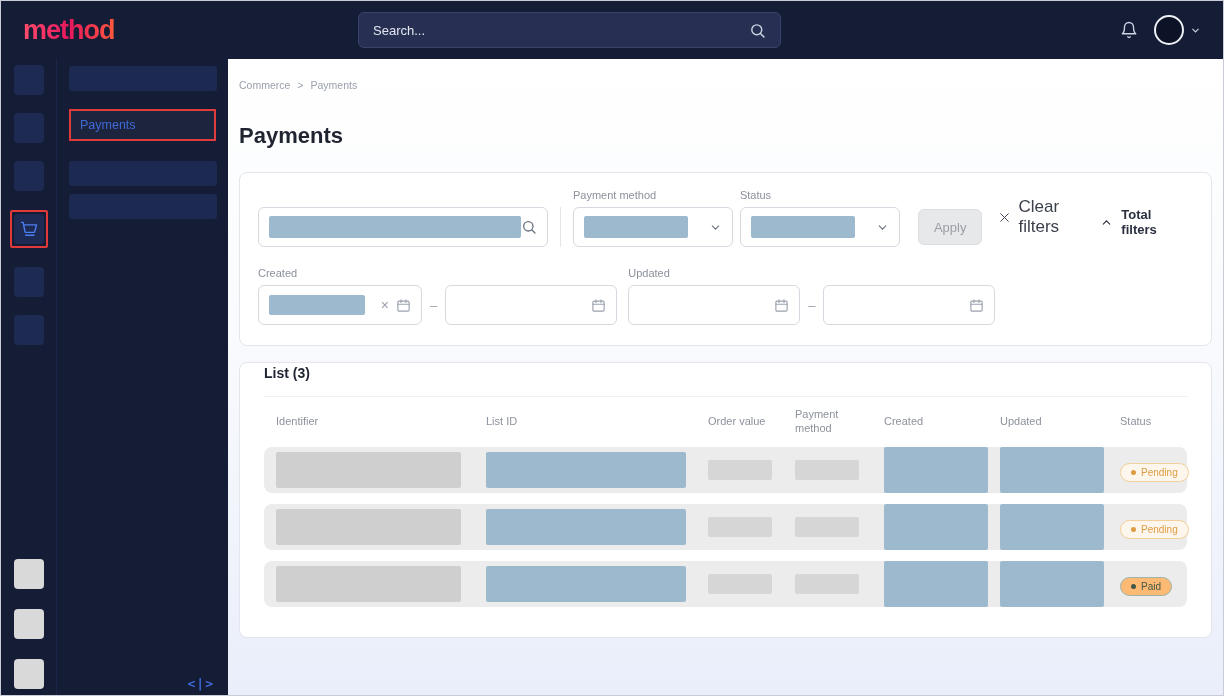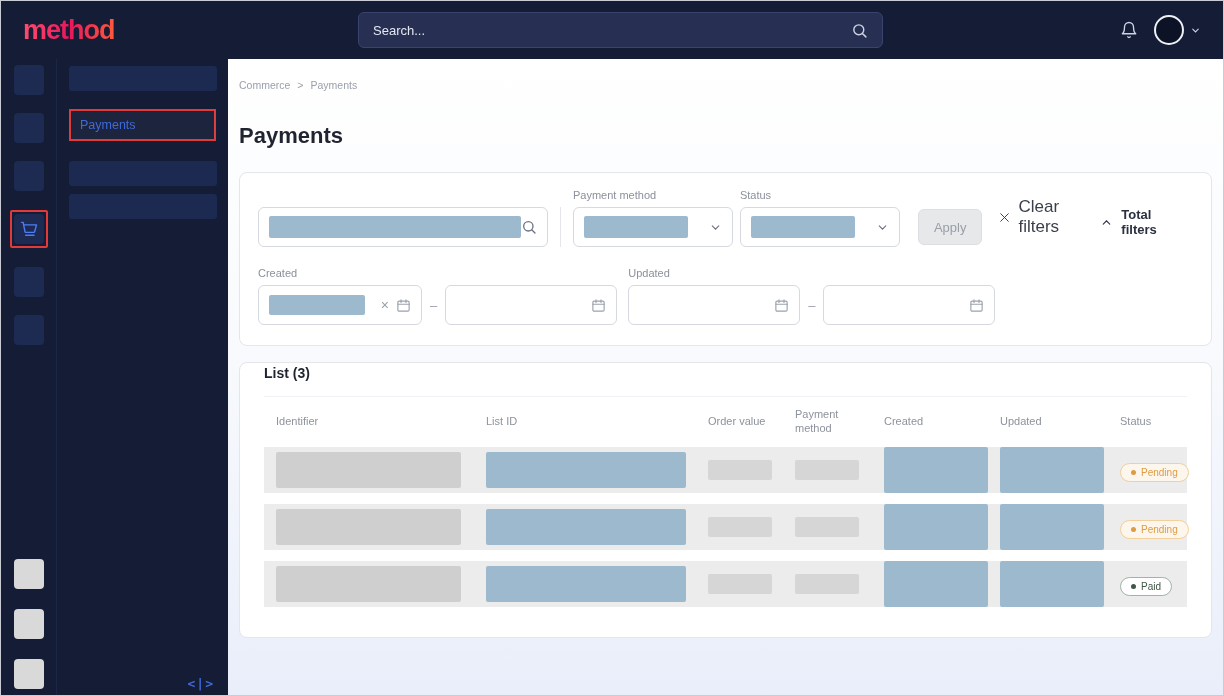--- a/index.html
+++ b/index.html
@@ -2,21 +2,21 @@
 <html><head>
 <meta charset="utf-8">
 <style>
   * { margin:0; padding:0; box-sizing:border-box; }
   html,body { width:1224px; height:696px; font-family:"Liberation Sans","DejaVu Sans",sans-serif; background:#fff; }
   .app { width:1224px; height:696px; display:flex; flex-direction:column; border:1px solid #c9ccd4; overflow:hidden; background:#fff; }
 
   
   .topbar { height:58px; flex:0 0 58px; background:#141c36; display:flex; align-items:center; position:relative; padding:0 22px; }
   .logo { font-size:27px; font-weight:800; letter-spacing:-1px; background:linear-gradient(90deg,#ff4d6d,#e8175d,#ff5a3c); -webkit-background-clip:text; background-clip:text; color:transparent; cursor:pointer; }
-  .topbar-search { position:absolute; left:357px; top:11px; width:525px; height:36px; background:#273052; border:1px solid #3a436b; border-radius:6px; display:flex; align-items:center; justify-content:space-between; padding:0 14px; cursor:text; }
+  .topbar-search { position:absolute; left:357px; top:11px; width:423px; height:36px; background:#273052; border:1px solid #3a436b; border-radius:6px; display:flex; align-items:center; justify-content:space-between; padding:0 14px; cursor:text; }
   .topbar-search .ph-text { color:#e3e7f2; font-size:13px; }
   .topbar-right { margin-left:auto; display:flex; align-items:center; gap:16px; }
   .bell { cursor:pointer; display:flex; }
   .avatar-group { display:flex; align-items:center; gap:6px; cursor:pointer; }
   .avatar { width:30px; height:30px; border-radius:50%; background:#0d1326; border:2px solid #eef0f5; }
 
   
   .body { flex:1; display:flex; min-height:0; }
 
   
@@ -67,29 +67,29 @@
   .cal { display:flex; cursor:pointer; }
   .date-right { display:flex; align-items:center; }
 
   
   .list-card { margin-top:16px; padding:2px 24px 30px 24px; }
   .list-title { font-size:14px; font-weight:700; color:#1f2430; }
   .list-div { border-top:1px solid #f0f1f4; margin-top:15px; }
   .tbl-header, .tbl-row { display:grid; grid-template-columns:210px 222px 87px 89px 116px 120px 1fr; align-items:center; }
   .tbl-header { margin-top:10px; padding-left:12px; }
   .th { font-size:11px; color:#8d929c; line-height:1.3; padding-right:10px; }
-  .tbl-row { height:46px; background:#ececec; border-radius:0; margin-top:11px; padding-left:12px; }
+  .tbl-row { height:46px; background:#ececec; border-radius:8px; margin-top:11px; padding-left:12px; }
   .blk-id { width:185px; height:36px; }
   .blk-order { width:200px; height:36px; }
   .blk-sm { width:64px; height:20px; background:#d6d6d6; }
   .blk-date { width:104px; height:46px; }
   .badge { display:inline-flex; align-items:center; gap:5px; font-size:10px; padding:3px 10px; border-radius:10px; border:1px solid; background:#fff; }
   .badge .dot { width:5px; height:5px; border-radius:50%; background:currentColor; }
   .badge.pending { color:#dd9c43; border-color:#f2cf9b; background:#fdf6ec; }
-  .badge.paid { color:#3f5747; border-color:#9fb3a6; background:#ffffff; }
+  .badge.paid { color:#3f5747; border-color:#9fb3a6; background:#fdba74; }
   svg { display:block; }
 </style>
 </head>
 <body>
 
 <div class="app">
 
   <header class="topbar">
     <div class="logo">method</div>
     <div class="topbar-search">

